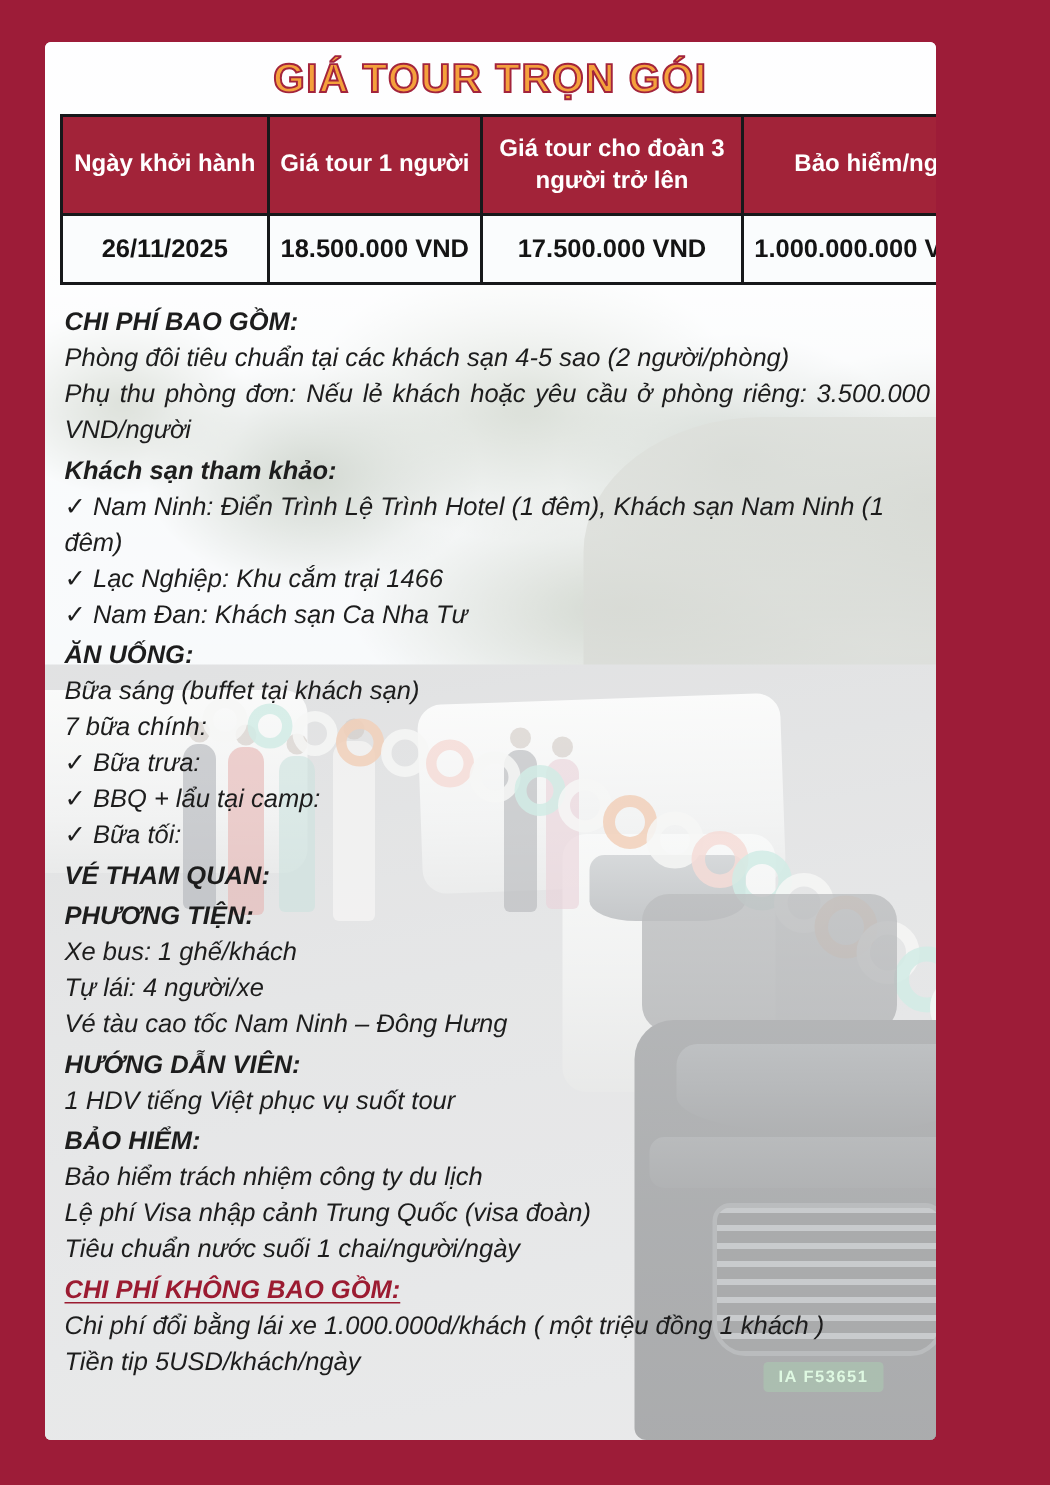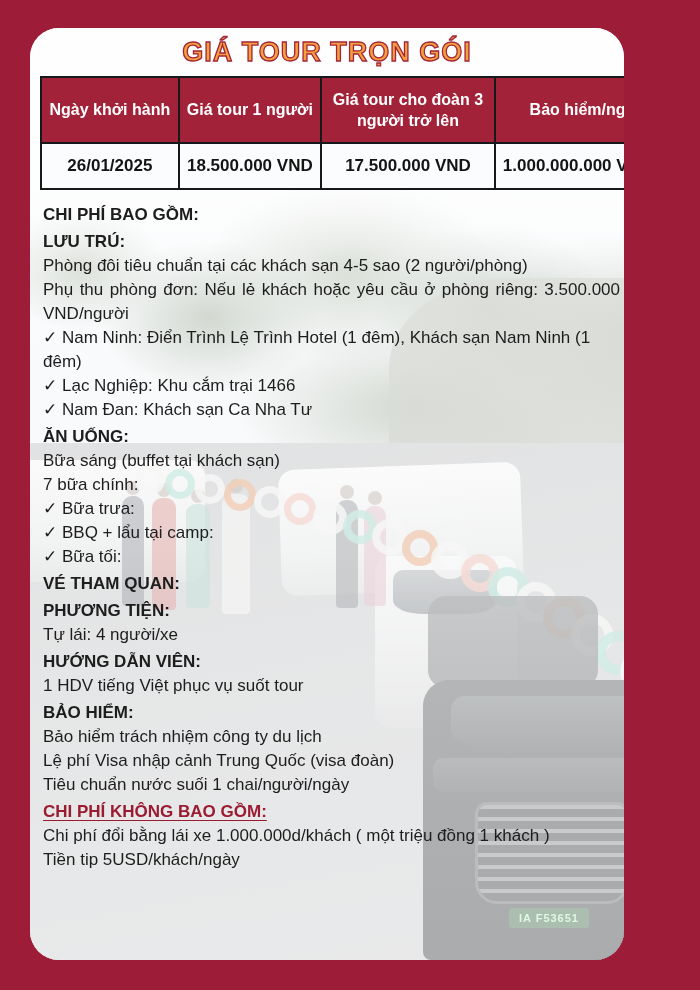--- a/index.html
+++ b/index.html
@@ -3,21 +3,21 @@
 <meta charset="utf-8">
 <style>
   html,body{margin:0;padding:0;width:700px;height:990px;overflow:hidden;}
   body{
     background:#9D1C38;
     font-family:"Liberation Sans","DejaVu Sans",sans-serif;
     position:relative;
   }
   .card{
     position:absolute;left:30px;top:28px;width:594px;height:932px;
-    border-radius:29px;overflow:hidden;background:#eef2f6;
+    border-radius:4px;overflow:hidden;background:#eef2f6;
   }
   
   .photo{position:absolute;inset:0;z-index:0;}
   .foliage{
     position:absolute;left:0;top:140px;width:640px;height:330px;
     background:
       radial-gradient(120px 90px at 8% 30%, #74856a 0%, rgba(116,133,106,0) 70%),
       radial-gradient(160px 110px at 28% 45%, #5f7458 0%, rgba(95,116,88,0) 70%),
       radial-gradient(200px 130px at 50% 30%, #6d8062 0%, rgba(109,128,98,0) 72%),
       radial-gradient(170px 120px at 72% 42%, #59705a 0%, rgba(89,112,90,0) 70%),
@@ -92,21 +92,21 @@
   table.price th,table.price td{border:2px solid #17181a;}
   table.price th{
     background:#A22339;color:#ffffff;font-weight:bold;
     font-size:16px;line-height:1.32;padding:10px 6px;height:44px;
   }
   table.price td{
     background:rgba(250,252,253,.96);color:#141414;font-weight:bold;
     font-size:17px;text-align:center;height:42px;
   }
   .c1{width:22%;} .c2{width:22.8%;} .c3{width:28.4%;} .c4{width:26.8%;text-align:right;}
-  .body-text{padding:10px 4px 0 13px;color:#1d1d1d;}
+  .body-text{padding:10px 4px 0 13px;color:#1d1d1d;font-style:italic;}
   .body-text p{margin:0;font-size:17px;line-height:24px;}
   .heading{font-weight:bold;margin-top:3px !important;}
   .heading-red{
     font-weight:bold;margin-top:3px !important;color:#9B1B31;
     text-decoration:underline;text-underline-offset:3px;
   }
   .justify{text-align:justify;}
 </style>
 </head>
 <body>
@@ -182,45 +182,47 @@
       <thead>
         <tr>
           <th class="c1">Ngày khởi hành</th>
           <th class="c2">Giá tour 1 người</th>
           <th class="c3">Giá tour cho đoàn 3 người trở lên</th>
           <th class="c4">Bảo hiểm/người</th>
         </tr>
       </thead>
       <tbody>
         <tr>
-          <td>26/01/2025</td>
+          <td>26/11/2025</td>
           <td>18.500.000 VND</td>
           <td>17.500.000 VND</td>
           <td>1.000.000.000 VND</td>
         </tr>
       </tbody>
     </table>
 
     <div class="body-text">
       <p class="heading">CHI PHÍ BAO GỒM:</p>
-      <p class="heading">LƯU TRÚ:</p>
       <p>Phòng đôi tiêu chuẩn tại các khách sạn 4-5 sao (2 người/phòng)</p>
       <p class="justify">Phụ thu phòng đơn: Nếu lẻ khách hoặc yêu cầu ở phòng riêng: 3.500.000 VND/người</p>
+      <p class="heading">Khách sạn tham khảo:</p>
       <p>✓ Nam Ninh: Điển Trình Lệ Trình Hotel (1 đêm), Khách sạn Nam Ninh (1 đêm)</p>
       <p>✓ Lạc Nghiệp: Khu cắm trại 1466</p>
       <p>✓ Nam Đan: Khách sạn Ca Nha Tư</p>
       <p class="heading">ĂN UỐNG:</p>
       <p>Bữa sáng (buffet tại khách sạn)</p>
       <p>7 bữa chính:</p>
       <p>✓ Bữa trưa:</p>
       <p>✓ BBQ + lẩu tại camp:</p>
       <p>✓ Bữa tối:</p>
       <p class="heading">VÉ THAM QUAN:</p>
       <p class="heading">PHƯƠNG TIỆN:</p>
+      <p>Xe bus: 1 ghế/khách</p>
       <p>Tự lái: 4 người/xe</p>
+      <p>Vé tàu cao tốc Nam Ninh – Đông Hưng</p>
       <p class="heading">HƯỚNG DẪN VIÊN:</p>
       <p>1 HDV tiếng Việt phục vụ suốt tour</p>
       <p class="heading">BẢO HIỂM:</p>
       <p>Bảo hiểm trách nhiệm công ty du lịch</p>
       <p>Lệ phí Visa nhập cảnh Trung Quốc (visa đoàn)</p>
       <p>Tiêu chuẩn nước suối 1 chai/người/ngày</p>
       <p class="heading-red">CHI PHÍ KHÔNG BAO GỒM:</p>
       <p>Chi phí đổi bằng lái xe 1.000.000d/khách ( một triệu đồng 1 khách )</p>
       <p>Tiền tip 5USD/khách/ngày</p>
     </div>

